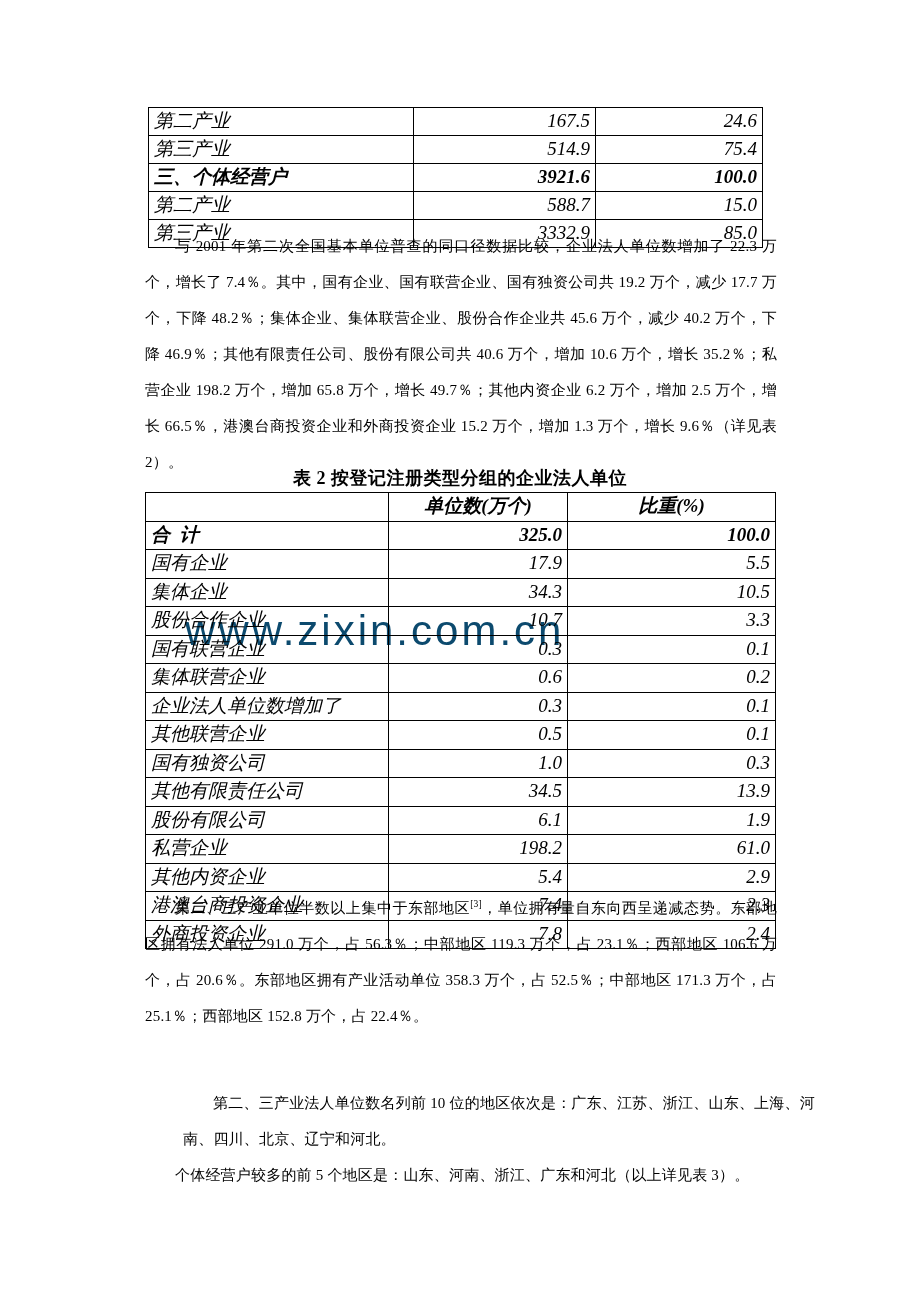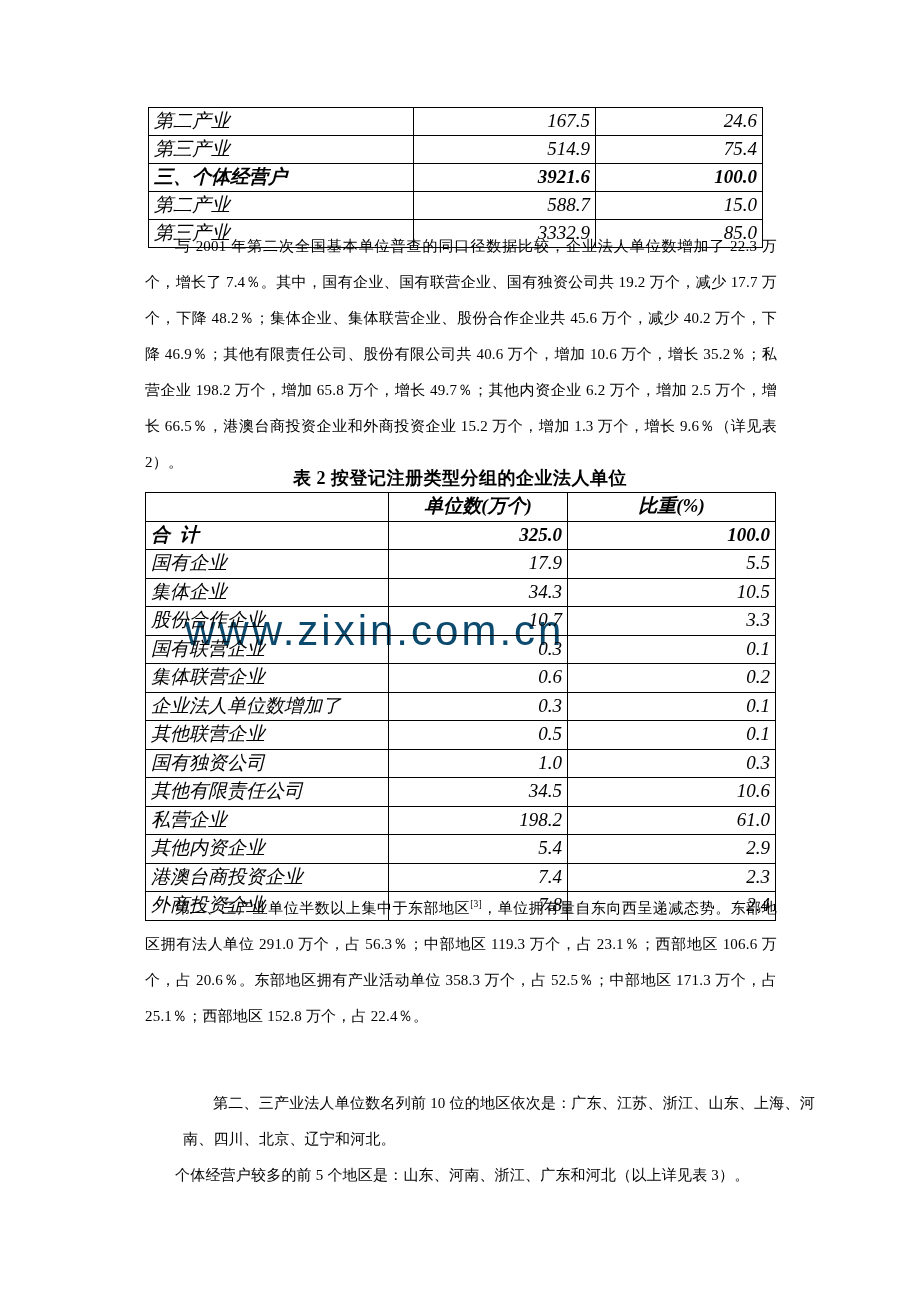--- a/index.html
+++ b/index.html
@@ -232,21 +232,26 @@
             <td class="c-num">0.1</td>
           </tr>
           <tr>
             <td class="c-label">国有独资公司</td>
             <td class="c-num">1.0</td>
             <td class="c-num">0.3</td>
           </tr>
           <tr>
             <td class="c-label">其他有限责任公司</td>
             <td class="c-num">34.5</td>
-            <td class="c-num">10.6</td>
+            <td class="c-num">13.9</td>
+          </tr>
+          <tr>
+            <td class="c-label">股份有限公司</td>
+            <td class="c-num">6.1</td>
+            <td class="c-num">1.9</td>
           </tr>
           <tr>
             <td class="c-label">私营企业</td>
             <td class="c-num">198.2</td>
             <td class="c-num">61.0</td>
           </tr>
           <tr>
             <td class="c-label">其他内资企业</td>
             <td class="c-num">5.4</td>
             <td class="c-num">2.9</td>

